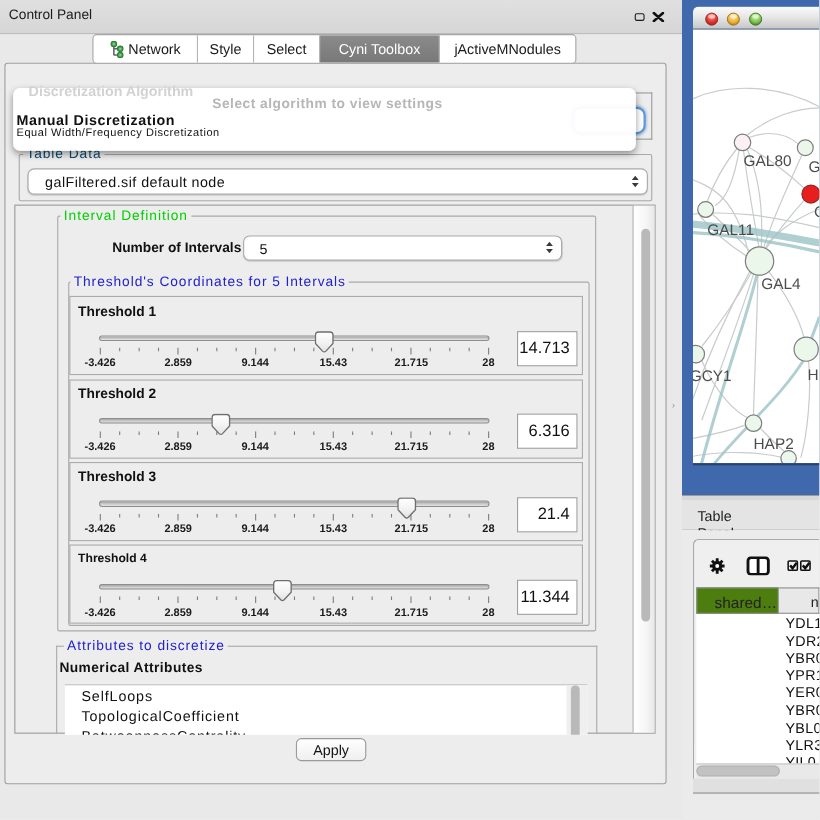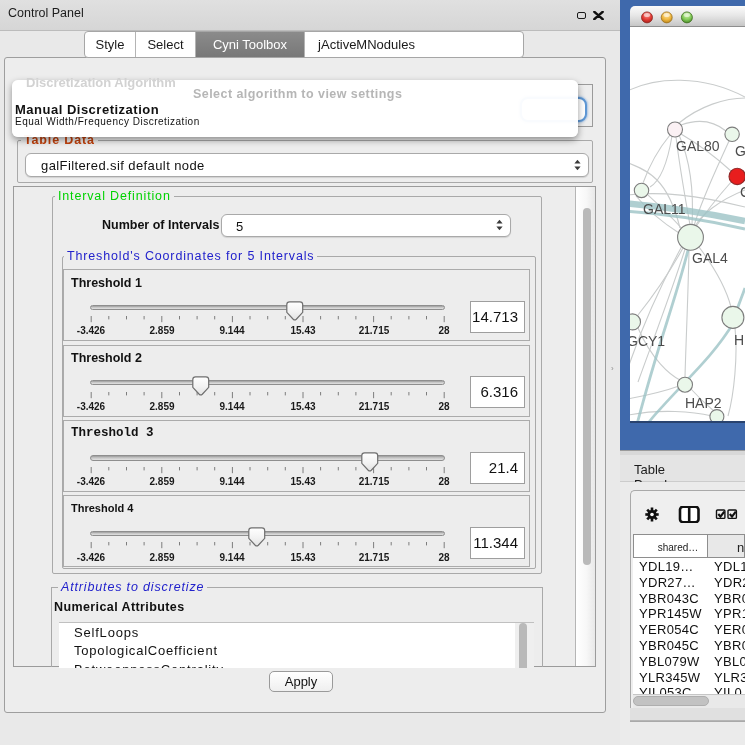--- a/index.html
+++ b/index.html
@@ -21,32 +21,47 @@
 <div class="abs" style="left:0;top:0;width:620px;height:31px;background:linear-gradient(180deg,#e0e0e0,#d6d6d6);border-bottom:1px solid #bcbcbc;box-sizing:border-box;"></div>
 <div class="abs" style="left:8px;top:6px;font-size:12.5px;color:#1c1c1c;">Control Panel</div>
 <div class="abs" style="left:577px;top:11.5px;width:7px;height:5.5px;border:1.6px solid #1a1a1a;border-radius:2px;"></div>
 <svg class="abs" style="left:593px;top:11px;" width="11" height="9" viewBox="0 0 11 9">
       <path d="M1.3,0.8 L9.7,8.2 M9.7,0.8 L1.3,8.2" stroke="#111" stroke-width="2.4" stroke-linecap="round"></path>
     </svg>
 
 <div class="abs" style="left:4px;top:57px;width:602px;height:656px;background:#ededed;border:1px solid #9e9e9e;border-radius:3px;box-sizing:border-box;"></div>
 
 <div class="seg abs" style="left:84px;top:31px;width:440px;height:27px;">
+<span style="width:95px;"><svg width="13" height="16" viewBox="0 0 13 16" style="margin-right:4px;">
+          <g stroke="#5a6472" stroke-width="1.4" fill="none">
+            <path d="M3.5,3 L3.5,13.3"></path>
+            <path d="M3.5,7.4 L8.5,7.4"></path>
+            <path d="M3.5,13 L8.5,13"></path>
+          </g>
+          <g fill="#4aa455" stroke="#2e7d38" stroke-width="1">
+            <circle cx="3.5" cy="3" r="2.5"></circle>
+            <circle cx="9.3" cy="7.4" r="2.5"></circle>
+            <circle cx="9.3" cy="13" r="2.5"></circle>
+          </g>
+          <circle cx="3.5" cy="3" r="1" fill="#8fcf97"></circle>
+          <circle cx="9.3" cy="7.4" r="1" fill="#8fcf97"></circle>
+          <circle cx="9.3" cy="13" r="1" fill="#8fcf97"></circle>
+        </svg>Network</span>
 <span style="width:51px;">Style</span>
 <span style="width:60px;">Select</span>
 <span class="sel" style="width:109px;">Cyni Toolbox</span>
 <span style="width:123px;">jActiveMNodules</span>
 </div>
 
 <div class="abs" style="left:578px;top:84px;width:14.5px;height:42.5px;border-top:1px solid #9a9a9a;border-right:1px solid #9a9a9a;border-bottom:1px solid #9a9a9a;box-sizing:border-box;"></div>
 
 <div class="abs" style="left:520px;top:96.5px;width:67px;height:25.5px;border:2.5px solid #5e97d4;border-radius:8px;background:#fff;box-sizing:border-box;box-shadow:0 0 2px 1px rgba(110,160,220,0.55);"></div>
 
 <div class="abs" style="left:17px;top:140px;width:576px;height:43px;border:1px solid #a9a9a9;border-radius:2px;box-sizing:border-box;"></div>
-<div class="groupt" style="left:21px;top:134px;color:#c2410c;font-weight:bold;">Table Data</div>
+<div class="groupt" style="left:21px;top:134px;color:#0c4a6e;font-weight:normal;">Table Data</div>
 <div class="combo" style="left:25px;top:153px;width:564px;height:24px;">
   <div class="abs" style="left:15px;top:4px;font-size:13px;color:#111;letter-spacing:0.4px;">galFiltered.sif default node</div>
   <svg class="ar" width="7" height="11" viewBox="0 0 7 11">
         <path d="M3.5,0.2 L6.6,4.1 L0.4,4.1 Z" fill="#3a3a3a"></path>
         <path d="M3.5,10.8 L6.6,6.9 L0.4,6.9 Z" fill="#3a3a3a"></path>
       </svg>
 </div>
 
 <div class="abs" style="left:13px;top:186px;width:583px;height:481px;border:1px solid #9b9b9b;background:#ededed;box-sizing:border-box;"></div>
 
@@ -148,21 +163,21 @@
         <linearGradient id="th1" x1="0" y1="0" x2="0" y2="1">
           <stop offset="0" stop-color="#ffffff"></stop>
           <stop offset="0.55" stop-color="#f2f2f2"></stop>
           <stop offset="1" stop-color="#e2e2e2"></stop>
         </linearGradient>
       </defs>
       <path d="M3.6,0.8 L13.9,0.8 Q16.7,0.8 16.7,3.6 L16.7,11.3 L10.3,18.2 Q8.75,19.6 7.2,18.2 L0.8,11.3 L0.8,3.6 Q0.8,0.8 3.6,0.8 Z" fill="url(#th1)" stroke="#6e6e6e" stroke-width="1.2"></path>
     </svg>
 <div class="abs" style="left:470px;top:376px;width:55px;height:32px;background:#fff;border:1px solid #9e9e9e;box-sizing:border-box;font-size:15px;color:#111;text-align:right;line-height:30px;padding-right:6px;">6.316</div>
 <div class="abs" style="left:63px;top:420px;width:467px;height:72px;border:1px solid #ababab;box-sizing:border-box;"></div>
-<div class="abs" style="left:71px;top:426px;font-size:12.5px;font-weight:bold;color:#111;font-family:Liberation Mono, monospace;">Threshold 3</div>
+<div class="abs" style="left:71px;top:426px;font-size:12.5px;font-weight:bold;color:#111;">Threshold 3</div>
 <div class="abs" style="left:90px;top:455.3px;width:355px;height:5.6px;border-radius:3px;background:linear-gradient(180deg,#9a9a9a,#c6c6c6 45%,#e2e2e2);border:1px solid #8e8e8e;box-sizing:border-box;"></div>
 <svg class="abs" style="left:89px;top:467px;" width="360" height="8" viewBox="0 0 360 8">
       <line x1="2.2" y1="0" x2="2.2" y2="6.2" stroke="#7d7d7d" stroke-width="1"></line>
       <line x1="19.8" y1="0" x2="19.8" y2="3.4" stroke="#7d7d7d" stroke-width="1"></line>
       <line x1="37.5" y1="0" x2="37.5" y2="3.4" stroke="#7d7d7d" stroke-width="1"></line>
       <line x1="55.1" y1="0" x2="55.1" y2="3.4" stroke="#7d7d7d" stroke-width="1"></line>
       <line x1="72.8" y1="0" x2="72.8" y2="6.2" stroke="#7d7d7d" stroke-width="1"></line>
       <line x1="90.5" y1="0" x2="90.5" y2="3.4" stroke="#7d7d7d" stroke-width="1"></line>
       <line x1="108.1" y1="0" x2="108.1" y2="3.4" stroke="#7d7d7d" stroke-width="1"></line>
       <line x1="125.7" y1="0" x2="125.7" y2="3.4" stroke="#7d7d7d" stroke-width="1"></line>
@@ -235,21 +250,21 @@
           <stop offset="0" stop-color="#ffffff"></stop>
           <stop offset="0.55" stop-color="#f2f2f2"></stop>
           <stop offset="1" stop-color="#e2e2e2"></stop>
         </linearGradient>
       </defs>
       <path d="M3.6,0.8 L13.9,0.8 Q16.7,0.8 16.7,3.6 L16.7,11.3 L10.3,18.2 Q8.75,19.6 7.2,18.2 L0.8,11.3 L0.8,3.6 Q0.8,0.8 3.6,0.8 Z" fill="url(#th3)" stroke="#6e6e6e" stroke-width="1.2"></path>
     </svg>
 <div class="abs" style="left:470px;top:527px;width:55px;height:32px;background:#fff;border:1px solid #9e9e9e;box-sizing:border-box;font-size:15px;color:#111;text-align:right;line-height:30px;padding-right:6px;">11.344</div>
 
 <div class="abs" style="left:51px;top:587px;width:492px;height:80px;border:1px solid #a9a9a9;border-bottom:none;box-sizing:border-box;"></div>
-<div class="groupt" style="left:58px;top:581px;color:#2222cc;font-style:italic;">Attributes to discretize</div>
+<div class="groupt" style="left:58px;top:581px;color:#2222cc;">Attributes to discretize</div>
 <div class="abs" style="left:54px;top:600px;font-size:12.5px;font-weight:bold;color:#111;letter-spacing:0.4px;">Numerical Attributes</div>
 <div class="abs" style="left:59px;top:622px;width:475px;height:45px;background:#fff;border-top:1px solid #c0c0c0;overflow:hidden;">
   <div style="position:absolute;left:15px;top:1.5px;font-size:13px;color:#111;letter-spacing:0.8px;">SelfLoops</div>
   <div style="position:absolute;left:15px;top:20px;font-size:13px;color:#111;letter-spacing:0.8px;text-align:center;">TopologicalCoefficient</div>
   <div style="position:absolute;left:15px;top:38.5px;font-size:13px;color:#111;letter-spacing:0.8px;">BetweennessCentrality</div>
   <div style="position:absolute;right:0;top:0;width:19px;height:45px;background:#efefef;"></div>
   <div style="position:absolute;right:7px;top:0px;width:8px;height:60px;background:#b9b9b9;border-radius:4px;"></div>
 </div>
 
 <div class="abs" style="left:269px;top:671px;width:64px;height:21px;background:linear-gradient(180deg,#ffffff,#efefef);border:1px solid #9a9a9a;border-radius:5px;box-sizing:border-box;text-align:center;font-size:13px;line-height:19px;color:#111;">Apply</div>
@@ -379,25 +394,24 @@
       </g>
 
  <g fill="none" stroke="#111" stroke-width="1.4">
         <rect x="72.5" y="4" width="8.4" height="8.4" rx="1"></rect>
         <rect x="84" y="4" width="8.4" height="8.4" rx="1"></rect>
         <path d="M74.3,8 l2.2,2.6 3.8,-5" stroke-width="2.2"></path>
         <path d="M85.8,8 l2.2,2.6 3.8,-5" stroke-width="2.2"></path>
       </g>
 </svg>
 
-<div class="abs" style="left:633px;top:534px;width:75px;height:24px;background:#ffffff;border:1px solid #8e8e8e;box-sizing:border-box;text-align:center;font-size:10px;line-height:26px;color:#222;padding-left:15px;">shared…</div>
+<div class="abs" style="left:633px;top:534px;width:75px;height:24px;background:#4d7c0f;border:1px solid #8e8e8e;box-sizing:border-box;text-align:center;font-size:14px;line-height:26px;color:#222;padding-left:15px;">shared…</div>
 <div class="abs" style="left:708px;top:534px;width:37px;height:24px;background:#e8e8e8;border:1px solid #8e8e8e;border-left:none;box-sizing:border-box;font-size:13px;line-height:26px;color:#222;padding-left:29px;">n</div>
 
 <div class="abs" style="left:633px;top:559px;width:112px;height:136px;overflow:hidden;font-size:13px;color:#111;letter-spacing:0.3px;">
- <div style="position:absolute;left:6px;top:0;line-height:15.8px;">YDL19…<br>YDR27…<br>YBR043C<br>YPR145W<br>YER054C<br>YBR045C<br>YBL079W<br>YLR345W<br>YIL053C</div>
  <div style="position:absolute;left:81px;top:0;line-height:15.8px;">YDL1<br>YDR2<br>YBR0<br>YPR1<br>YER0<br>YBR0<br>YBL0<br>YLR3<br>YIL0</div>
 </div>
 
 <div class="abs" style="left:633px;top:694px;width:112px;height:14px;background:#e9e9e9;border-top:1px solid #c6c6c6;box-sizing:border-box;"></div>
 <div class="abs" style="left:633px;top:696px;width:76px;height:10px;background:#c2c2c2;border:1px solid #aeaeae;border-radius:5px;box-sizing:border-box;"></div>
 <div class="abs" style="left:630px;top:708px;width:115px;height:13px;background:#e0e0e0;border-bottom:1px solid #b5b5b5;box-sizing:border-box;"></div>
 
 <div class="abs" style="left:611px;top:364px;font-size:8px;color:#8f8f8f;">›</div>
 </div>
 

